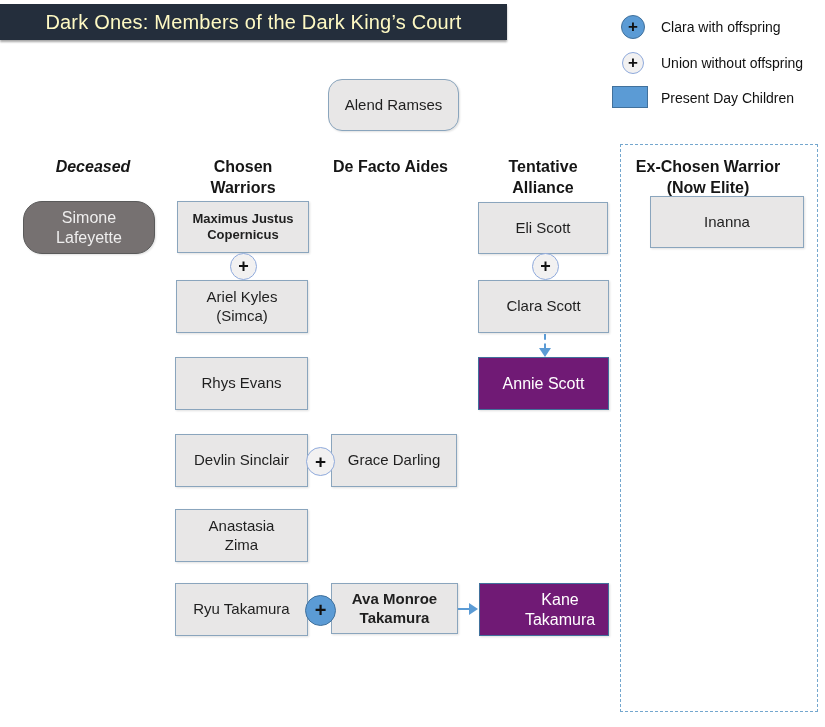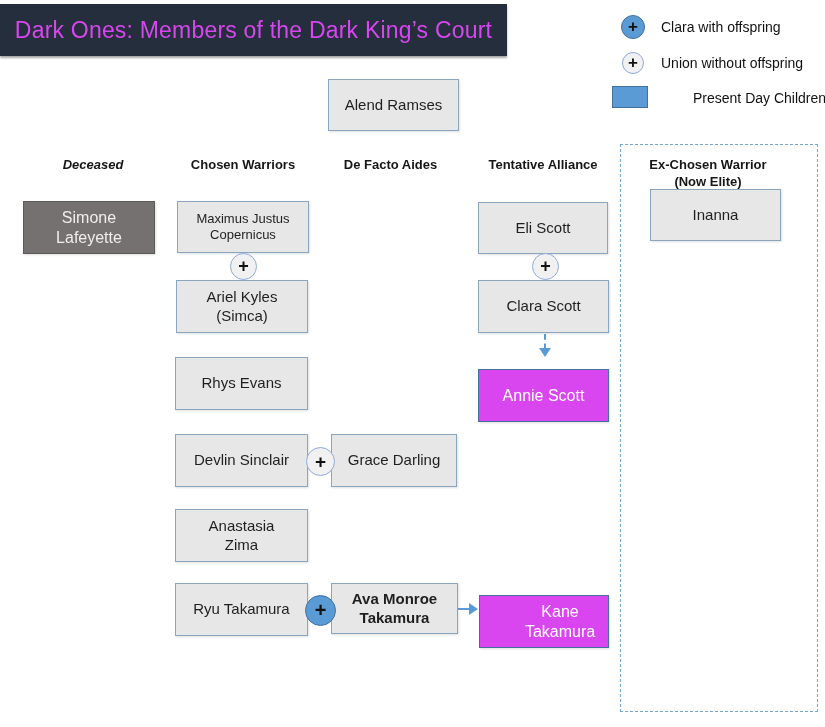--- a/index.html
+++ b/index.html
@@ -5,57 +5,57 @@
   html,body{margin:0;padding:0;background:#ffffff;}
   #canvas{
     position:relative;
     width:825px;height:727px;
     background:#ffffff;
     font-family:"Liberation Sans", sans-serif;
     overflow:hidden;
   }
   
   .title-bar{
-    position:absolute;left:0;top:4px;width:507px;height:52px;
-    background:#242e3c;color:#d946ef;
+    position:absolute;left:0;top:4px;width:507px;height:36px;
+    background:#242e3c;color:#fef9c3;
     display:flex;align-items:center;justify-content:center;
-    font-size:23px;letter-spacing:.2px;
+    font-size:20px;letter-spacing:.2px;
     box-shadow:0 2px 2px rgba(0,0,0,.35);
   }
   
   .legend-icon-circle{
     position:absolute;border-radius:50%;
     display:flex;align-items:center;justify-content:center;
     font-weight:bold;color:#111;box-sizing:border-box;
   }
   .legend-circle-filled{left:621px;top:15px;width:24px;height:24px;
     background:#5b9bd5;border:1.5px solid #41719c;font-size:17px;}
   .legend-circle-outline{left:622px;top:52px;width:22px;height:22px;
     background:#f2f1f1;border:1.5px solid #8faadc;font-size:17px;}
   .legend-square{position:absolute;left:612px;top:86px;width:36px;height:22px;
     background:#5b9bd5;border:1.5px solid #41719c;box-sizing:border-box;}
   .legend-label{position:absolute;left:661px;font-size:14px;color:#111;white-space:nowrap;}
   
   .col-header{
-    position:absolute;font-size:13px;font-weight:bold;color:#161616;
+    position:absolute;font-size:16px;font-weight:bold;color:#161616;
     text-align:center;white-space:pre-line;line-height:1.3;
   }
   .col-header.italic{font-style:italic;}
   
   .node{
     position:absolute;box-sizing:border-box;
     background:#e8e7e7;border:1.5px solid #8aa5bd;
     display:flex;align-items:center;justify-content:center;
     text-align:center;font-size:15px;color:#1f1f1f;
     white-space:pre-line;line-height:1.25;
     box-shadow:1px 1px 2px rgba(0,0,0,.12);
   }
   .node.small{font-size:13px;}
   .node.dark{background:#767171;border-color:#5a5a5a;color:#efeeee;font-size:16px;}
-  .node.blue{background:#d946ef;border-color:#41719c;color:#ffffff;font-size:16px;margin-top:12px;}
+  .node.blue{background:#701a75;border-color:#41719c;color:#ffffff;font-size:16px;}
   
   .plus-circle{
     position:absolute;border-radius:50%;box-sizing:border-box;
     display:flex;align-items:center;justify-content:center;
     font-weight:bold;color:#111;z-index:5;
   }
   .plus-circle.outline{background:#f2f1f1;border:1.5px solid #8faadc;}
   .plus-circle.filled{background:#5b9bd5;border:1.5px solid #41719c;}
   
   .dashed-region{
@@ -89,37 +89,37 @@
 
   <div class="title-bar">Dark Ones: Members of the Dark King’s Court</div>
 
   <div class="legend-icon-circle legend-circle-filled">+</div>
   <div class="legend-label" style="top:19px;">Clara with offspring</div>
 
   <div class="legend-icon-circle legend-circle-outline">+</div>
   <div class="legend-label" style="top:55px;">Union without offspring</div>
 
   <div class="legend-square"></div>
-  <div class="legend-label" style="top:90px;margin-left:32px;">Present Day Children</div>
+  <div class="legend-label" style="top:90px;">Present Day Children</div>
 
-  <div class="node" style="left:328px;top:79px;width:131px;height:52px;">Alend Ramses</div>
+  <div class="node" style="left:328px;top:79px;width:131px;height:52px;border-radius:14px;">Alend Ramses</div>
 
   <div class="col-header italic" style="left:33px;top:157px;width:120px;">Deceased</div>
   <div class="col-header" style="left:181px;top:157px;width:124px;">Chosen Warriors</div>
   <div class="col-header" style="left:328px;top:157px;width:125px;">De Facto Aides</div>
   <div class="col-header" style="left:478px;top:157px;width:130px;">Tentative Alliance</div>
   <div class="col-header" style="left:632px;top:157px;width:152px;">Ex-Chosen Warrior
 (Now Elite)</div>
 
   <div class="dashed-region"></div>
 
-  <div class="node dark" style="left:23px;top:201px;width:132px;height:53px;">Simone
+  <div class="node dark" style="left:23px;top:201px;width:132px;height:53px;border-radius:19px;">Simone
 Lafeyette</div>
 
-  <div class="node small" style="left:177px;top:201px;width:132px;height:52px;">Maximus Justus
+  <div class="node small" style="left:177px;top:201px;width:132px;height:52px;font-weight:bold;">Maximus Justus
 Copernicus</div>
   <div class="plus-circle outline" style="left:230px;top:253px;width:27px;height:27px;font-size:18px;">+</div>
   <div class="node" style="left:176px;top:280px;width:132px;height:53px;">Ariel Kyles
 (Simca)</div>
   <div class="node" style="left:175px;top:357px;width:133px;height:53px;">Rhys Evans</div>
   <div class="node" style="left:175px;top:434px;width:133px;height:53px;">Devlin Sinclair</div>
   <div class="plus-circle outline" style="left:306px;top:447px;width:29px;height:29px;font-size:19px;">+</div>
   <div class="node" style="left:175px;top:509px;width:133px;height:53px;">Anastasia
 Zima</div>
   <div class="node" style="left:175px;top:583px;width:133px;height:53px;">Ryu Takamura</div>
@@ -134,15 +134,15 @@
   <div class="node" style="left:478px;top:280px;width:131px;height:53px;">Clara Scott</div>
   <div class="conn-dashed-v"></div>
   <div class="arrowhead-down"></div>
   <div class="node blue" style="left:478px;top:357px;width:131px;height:53px;">Annie Scott</div>
 
   <div class="conn-solid-h"></div>
   <div class="arrowhead-right"></div>
   <div class="node blue" style="left:479px;top:583px;width:130px;height:53px;padding-left:32px;">Kane
 Takamura</div>
 
-  <div class="node" style="left:650px;top:189px;width:131px;height:52px;">Inanna</div>
+  <div class="node" style="left:650px;top:196px;width:154px;height:52px;">Inanna</div>
 
 </div>
 
 </body></html>

